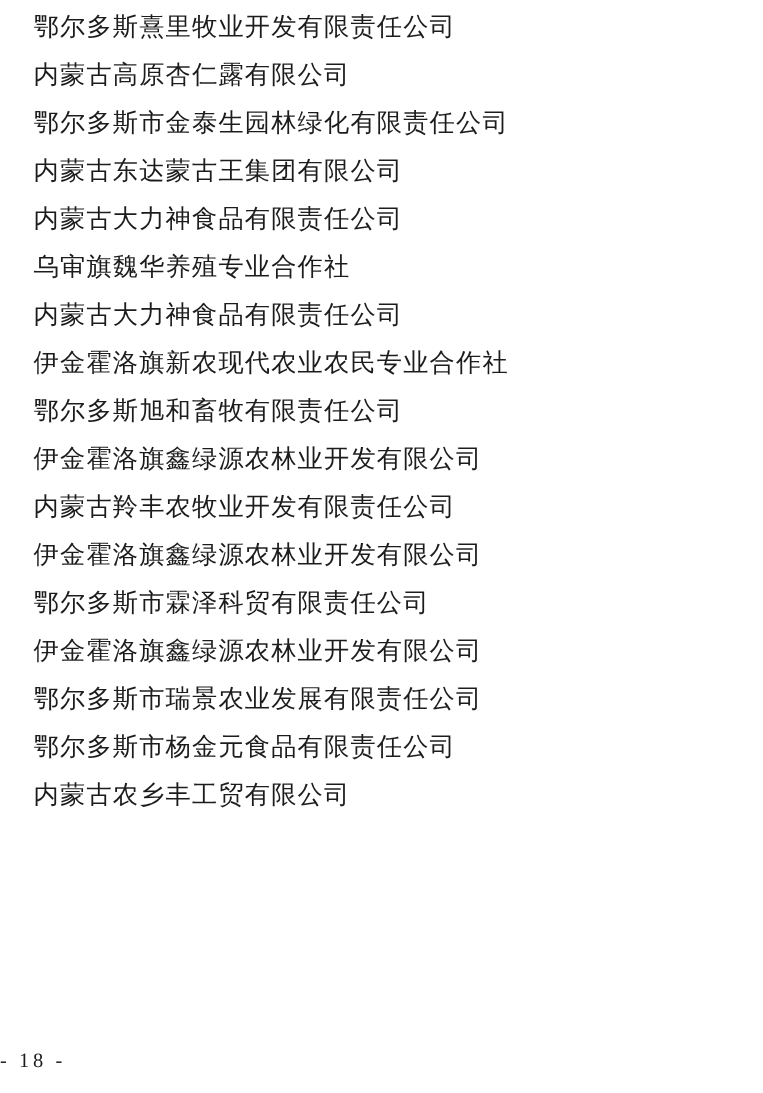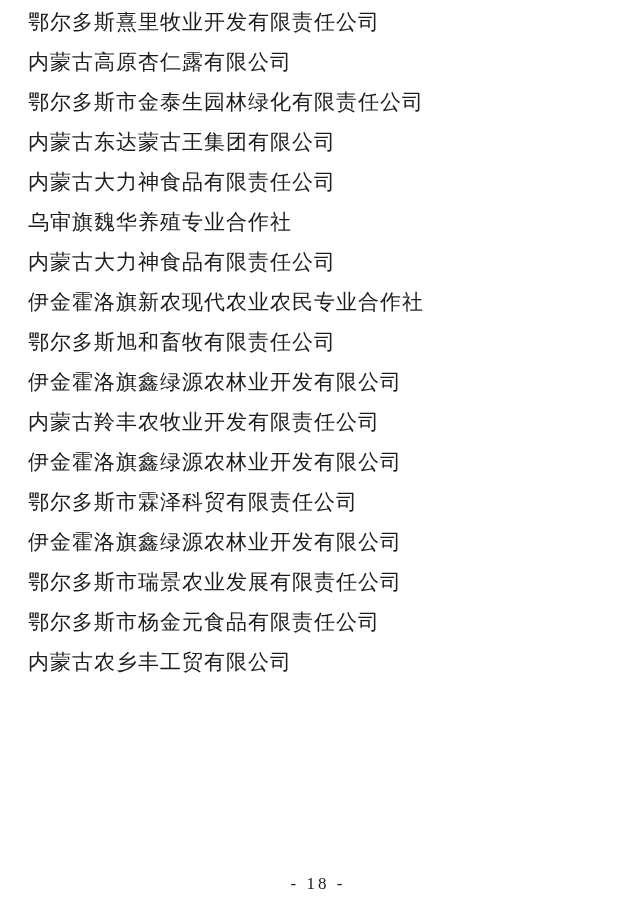--- a/index.html
+++ b/index.html
@@ -28,21 +28,20 @@
     color: #1c1c1c;
     letter-spacing: 1px;
     white-space: nowrap;
     font-weight: 400;
   }
   .page-footer {
     position: absolute;
     top: 874px;
     left: 0;
     width: 100%;
-    text-align: center;
   }
   .page-number {
     font-size: 17px;
     color: #1c1c1c;
     letter-spacing: 3px;
     font-family: "Liberation Serif", "DejaVu Serif", serif;
   }
 </style>
 </head>
 <body>

